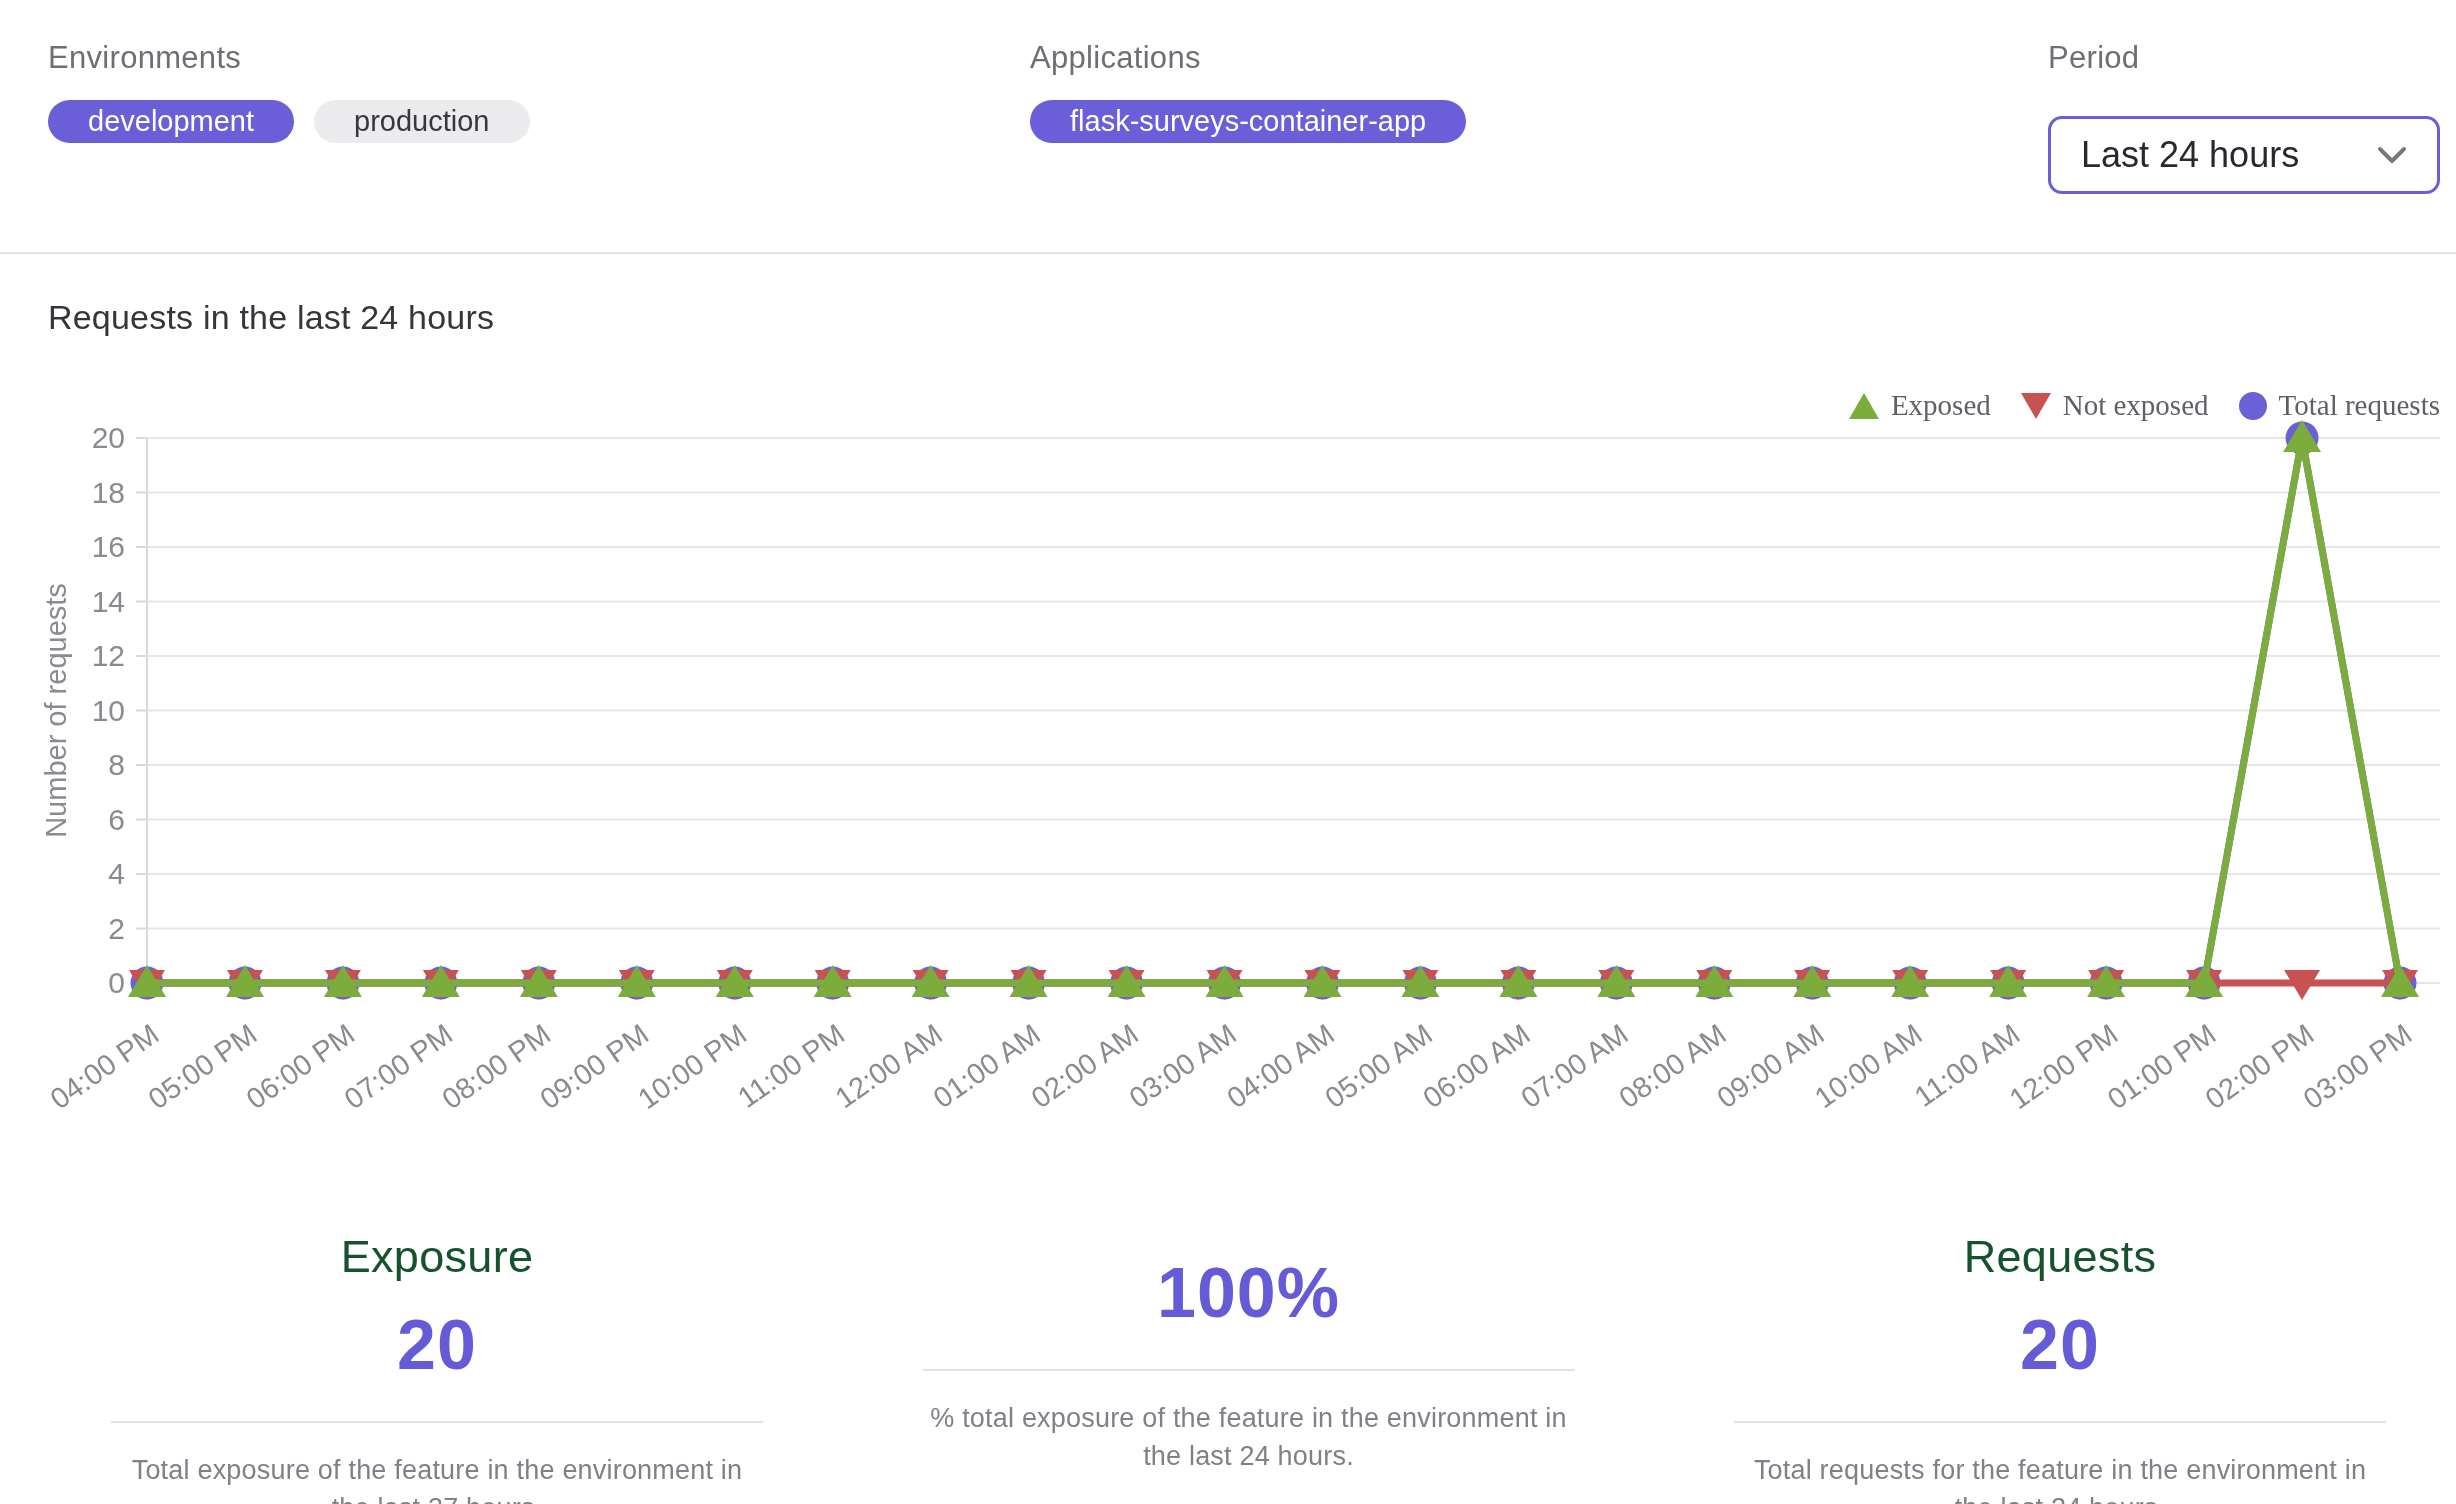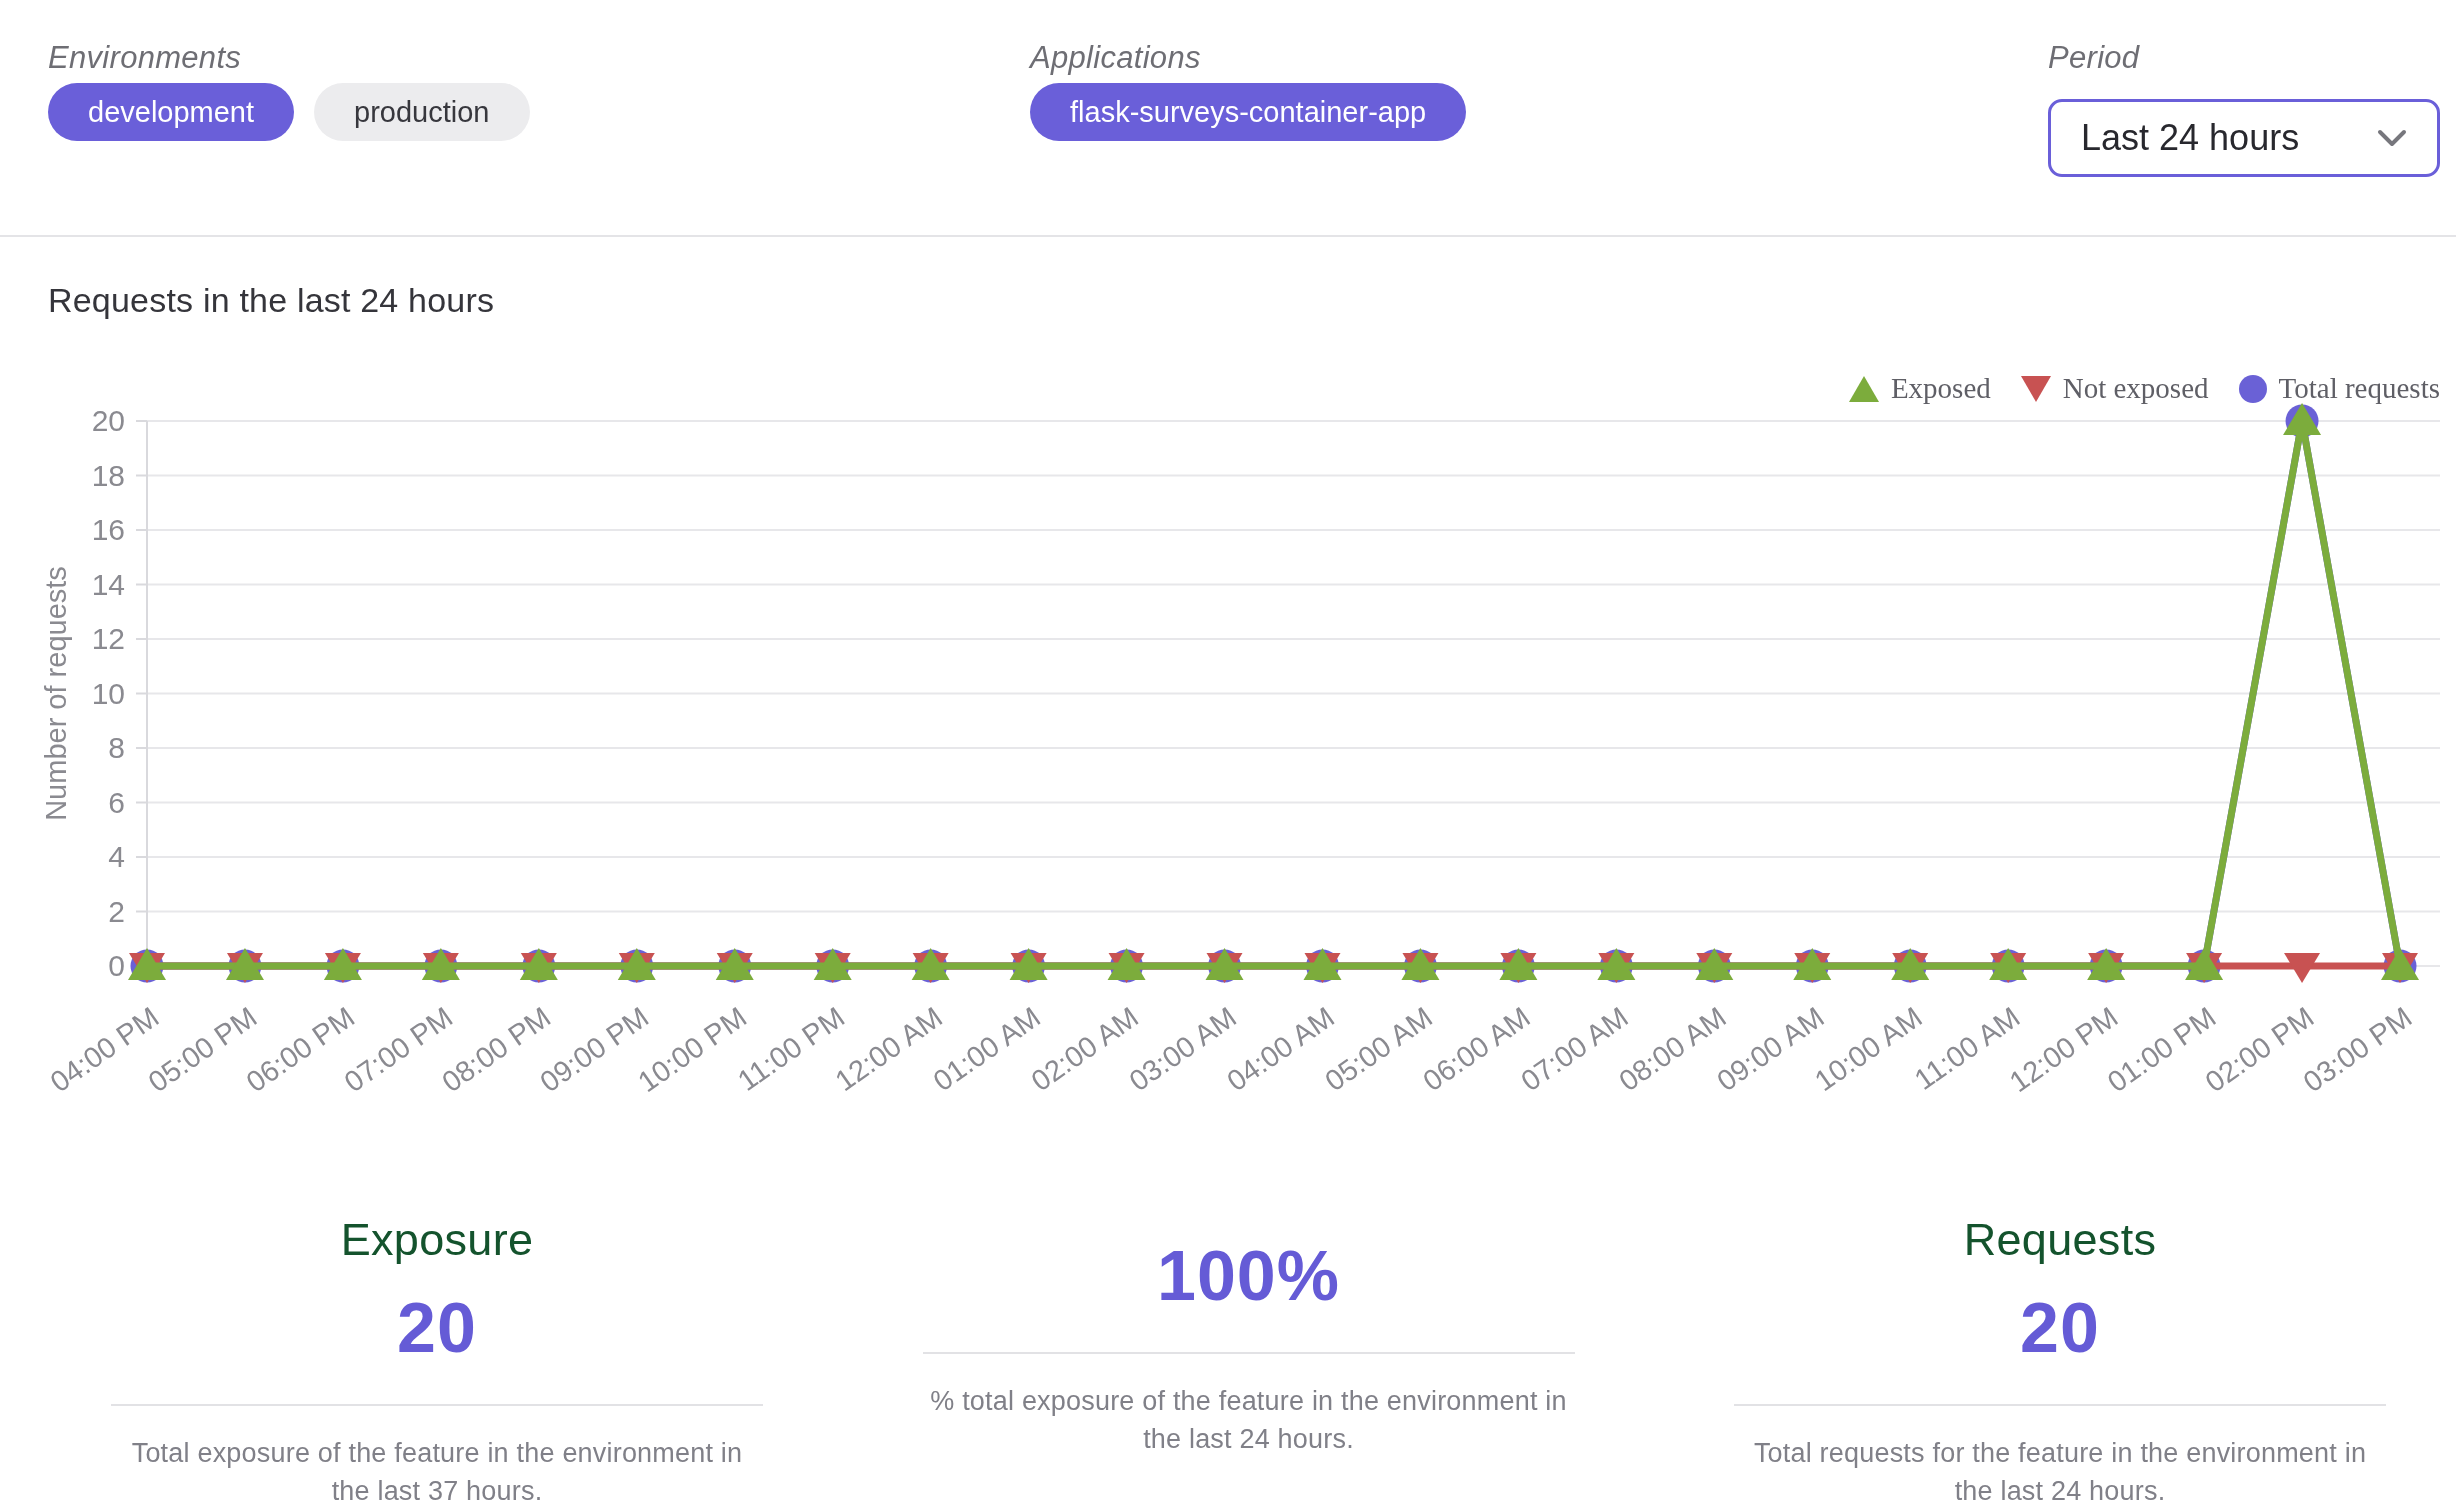--- a/index.html
+++ b/index.html
@@ -12,24 +12,24 @@
   body{
     width:2456px;height:1504px;background:#ffffff;overflow:hidden;
     font-family:"Liberation Sans","DejaVu Sans",sans-serif;color:var(--dark);
   }
   
   .filters{display:flex;align-items:flex-start;padding:40px 16px 0 48px;}
   .fgroup{display:flex;flex-direction:column;}
   .fg-env{width:982px;}
   .fg-app{flex:1;justify-content:center;}
   .fg-period{width:392px;}
-  .flabel{font-size:31px;color:var(--label-gray);margin-bottom:7px;letter-spacing:.3px;font-style:italic;}
+  .flabel{font-size:31px;color:var(--label-gray);margin-bottom:24px;letter-spacing:.3px;}
   .chips{display:flex;gap:20px;}
   .chip{
-    height:58px;padding:0 40px;border-radius:29px;display:inline-flex;align-items:center;
+    height:43px;padding:0 40px;border-radius:29px;display:inline-flex;align-items:center;
     font-size:29px;border:none;cursor:pointer;white-space:nowrap;
   }
   .chip.sel{background:var(--purple);color:#ffffff;}
   .chip.unsel{background:var(--chip-gray);color:#37373d;}
   .select{
     height:78px;width:100%;border:3px solid var(--purple);border-radius:14px;
     display:flex;align-items:center;justify-content:space-between;padding:12px 30px;
     font-size:36px;color:#28282e;background:#fff;cursor:pointer;margin-top:16px;
   }
   .chev{width:30px;height:20px;}

